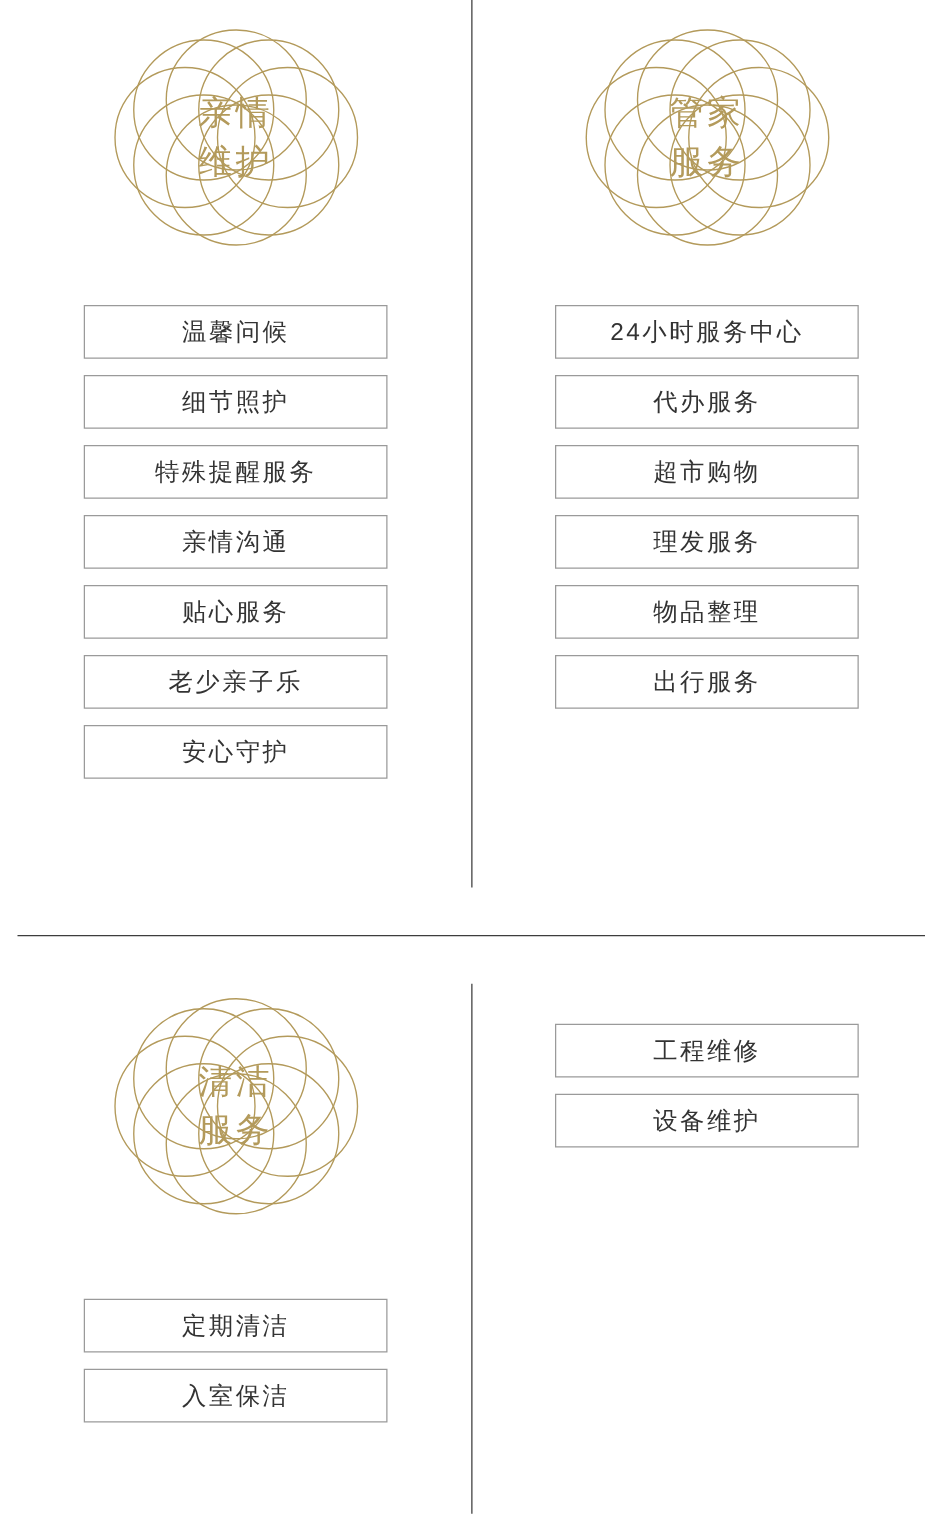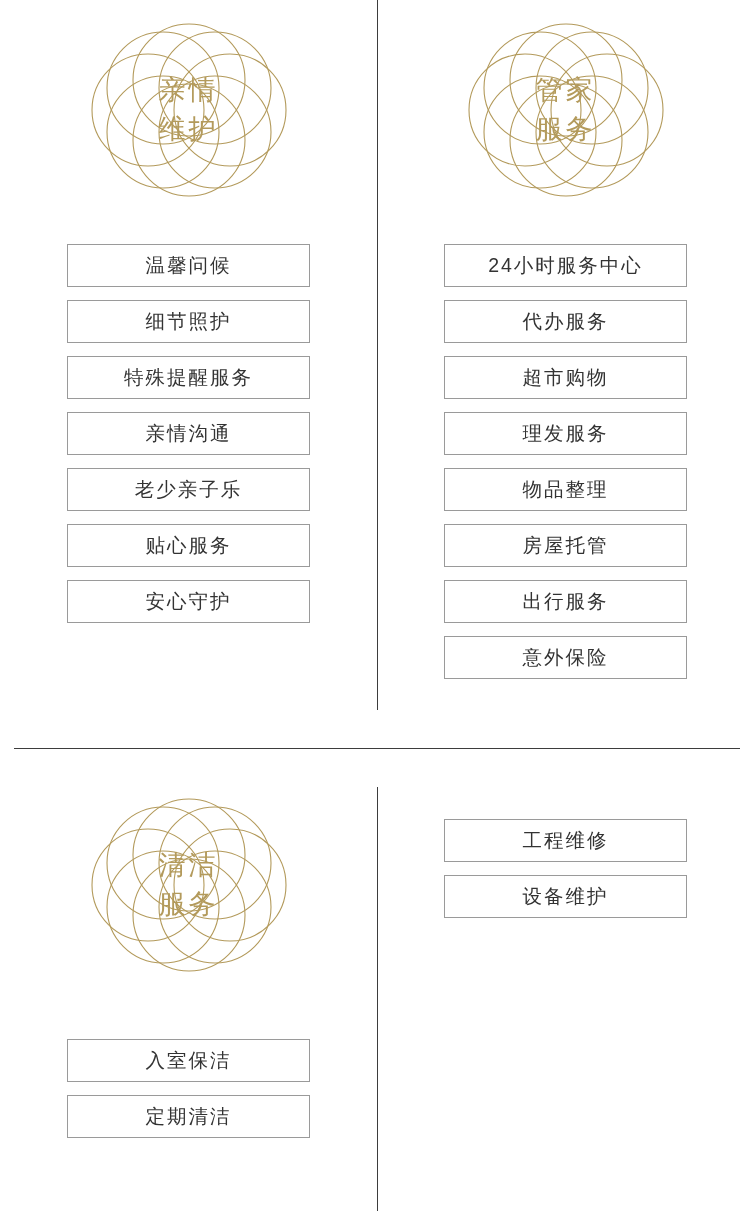--- a/index.html
+++ b/index.html
@@ -138,22 +138,22 @@
           <div class="badge-text">
             <span>亲情</span>
             <span>维护</span>
           </div>
         </div>
         <div class="items">
           <div class="item">温馨问候</div>
           <div class="item">细节照护</div>
           <div class="item">特殊提醒服务</div>
           <div class="item">亲情沟通</div>
+          <div class="item">贴心服务</div>
           <div class="item">老少亲子乐</div>
-          <div class="item">贴心服务</div>
           <div class="item">安心守护</div>
         </div>
       </div>
 
       <div class="col col-top">
         <div class="badge-wrap">
           <svg width="200" height="200" viewBox="0 0 200 200">
             <g fill="none" stroke="#b39a5b" stroke-width="1.1">
               <circle cx="100" cy="70" r="56"></circle>
               <circle cx="126" cy="78" r="56"></circle>
@@ -169,23 +169,21 @@
             <span>管家</span>
             <span>服务</span>
           </div>
         </div>
         <div class="items">
           <div class="item">24小时服务中心</div>
           <div class="item">代办服务</div>
           <div class="item">超市购物</div>
           <div class="item">理发服务</div>
           <div class="item">物品整理</div>
-          <div class="item">房屋托管</div>
           <div class="item">出行服务</div>
-          <div class="item">意外保险</div>
         </div>
       </div>
 
     </div>
   </div>
 
   <div class="hdivider"></div>
 
   <div class="section-bottom">
     <div class="quad">
@@ -203,22 +201,22 @@
               <circle cx="59" cy="100" r="56"></circle>
               <circle cx="74" cy="78" r="56"></circle>
             </g>
           </svg>
           <div class="badge-text">
             <span>清洁</span>
             <span>服务</span>
           </div>
         </div>
         <div class="items items-bottom">
+          <div class="item">定期清洁</div>
           <div class="item">入室保洁</div>
-          <div class="item">定期清洁</div>
         </div>
       </div>
 
       <div class="col col-bottom">
         <div class="items items-bottom">
           <div class="item">工程维修</div>
           <div class="item">设备维护</div>
         </div>
       </div>
 

